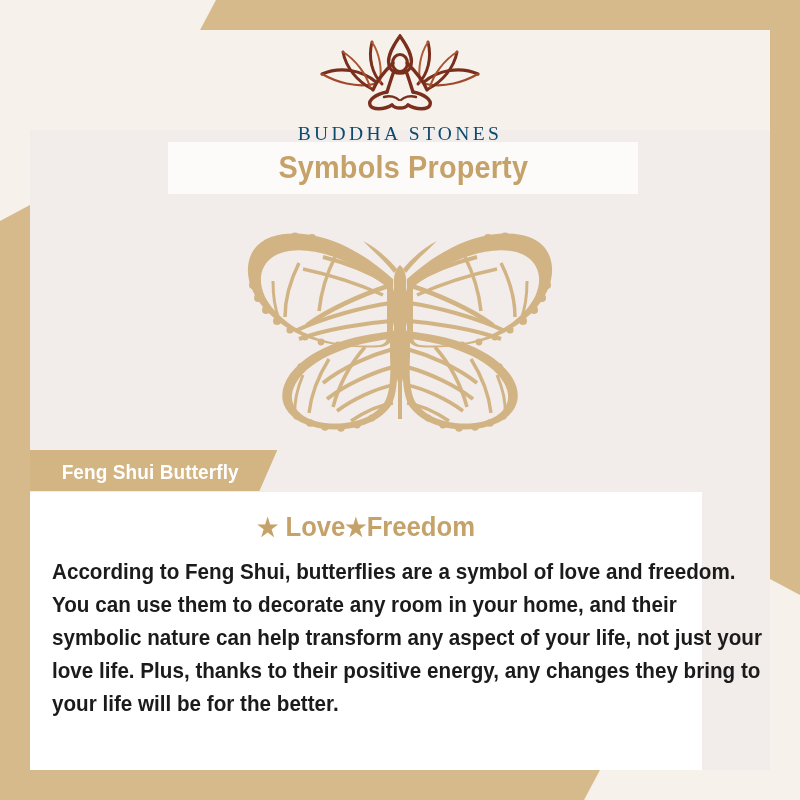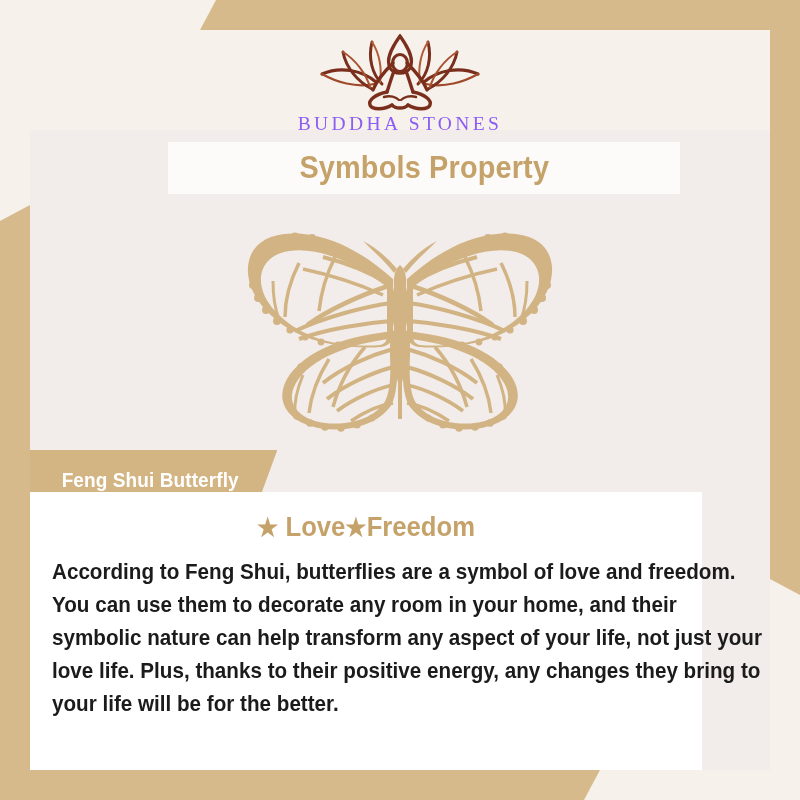--- a/index.html
+++ b/index.html
@@ -40,31 +40,31 @@
     position:relative;width:100%;height:100px;background:#f7f1ec;
   }
 
   
   .logo-wrap{
     position:absolute;left:0;right:0;top:4px;
     display:flex;flex-direction:column;align-items:center;
   }
   .logo-mark{width:180px;height:78px;display:block;}
   .logo-word{
-    margin-top:1px;
+    margin-top:11px;
     font-family:"Liberation Serif", serif;
     font-size:19.5px;letter-spacing:3.4px;
-    color:#8b5cf6;font-weight:400;
+    color:#0c4a6e;font-weight:400;
     text-align:center;
   }
 
   
   .title-box{
     position:absolute;left:138px;top:112px;
-    width:512px;height:52px;
+    width:470px;height:52px;
     background:#fdfbf9;
     display:flex;align-items:center;justify-content:center;
   }
   .title-text{
     font-family:"Liberation Sans Narrow","Liberation Sans",sans-serif;
     font-weight:bold;font-size:31px;
     color:#c5a269;
     letter-spacing:.2px;
     transform:scaleX(.93);
     white-space:nowrap;
@@ -75,21 +75,21 @@
     position:absolute;left:0;top:172px;width:740px;height:250px;
     display:flex;align-items:center;justify-content:center;
   }
   .butterfly{width:370px;height:240px;display:block;}
 
   
   .ribbon{
     position:absolute;left:-15px;top:420px;
     height:37px;
     background:#d3b483;
-    padding:12px 34px 0 42px;
+    padding:4px 34px 0 42px;
     display:flex;align-items:center;
     clip-path:polygon(0 0,100% 0,calc(100% - 18px) 100%,0 100%);
   }
   .ribbon-text{
     color:#ffffff;font-weight:bold;font-size:20px;
     font-family:"Liberation Sans Narrow","Liberation Sans",sans-serif;
     transform:scaleX(.95);white-space:nowrap;letter-spacing:.1px;
   }
 
   

